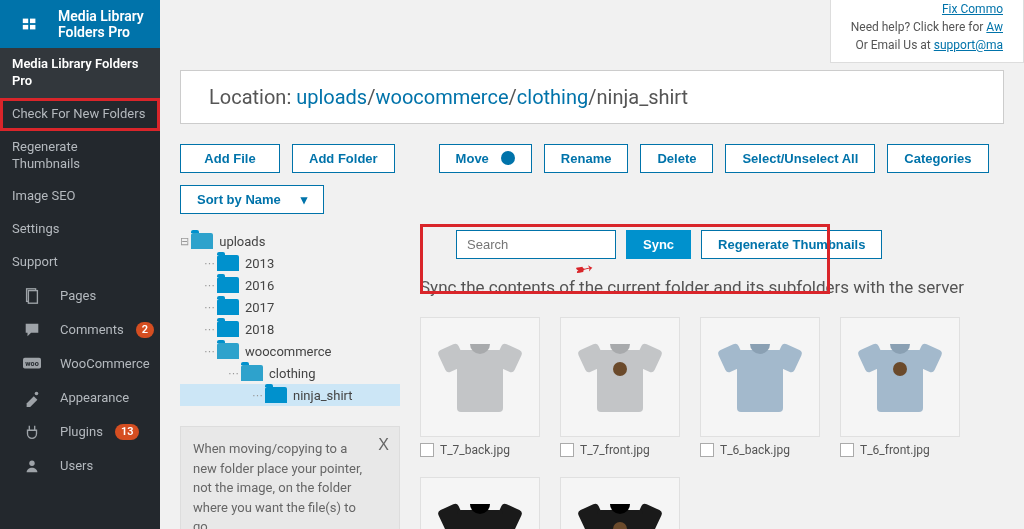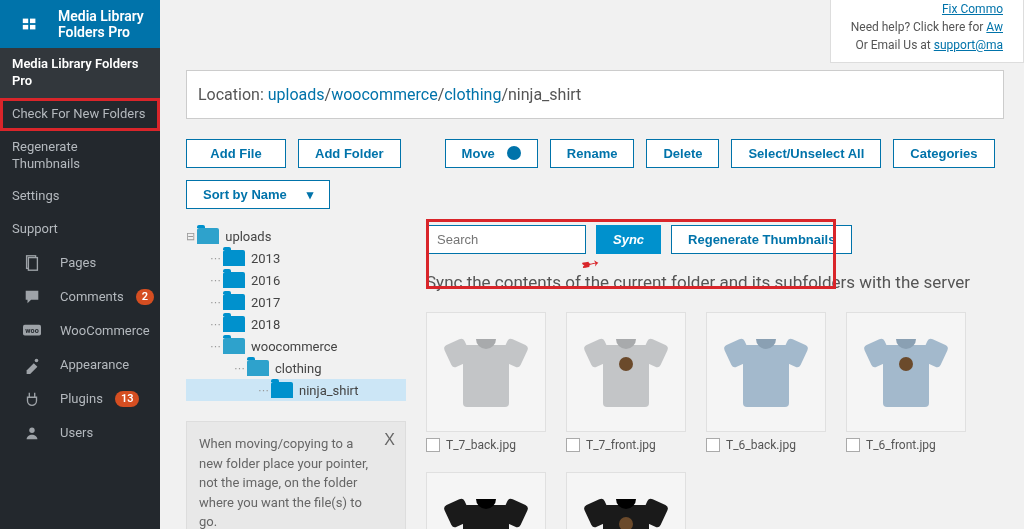--- a/index.html
+++ b/index.html
@@ -1,47 +1,47 @@
 <!DOCTYPE html>
 <html><head>
 <meta charset="utf-8">
 <style>
 * { box-sizing: border-box; margin: 0; padding: 0; }
 body { font-family: -apple-system, BlinkMacSystemFont, "Segoe UI", Roboto, sans-serif; font-size: 13px; color: #444; background: #f1f1f1; width: 1024px; height: 529px; overflow: hidden; }
-.container { display: flex; height: 100%; gap: 6px; }
+.container { display: flex; height: 100%; }
 
 
 .sidebar { width: 160px; background: #23282d; color: #eee; flex-shrink: 0; overflow-y: auto; }
 .side-header { background: #0073aa; color: #fff; padding: 8px 10px; font-weight: 600; font-size: 14px; display: flex; align-items: center; gap: 8px; position: relative; }
 .side-header::after { content: ""; position: absolute; right: -8px; top: 8px; border: 8px solid transparent; border-left-color: #0073aa; }
 .side-item { padding: 8px 12px; color: #b4b9be; cursor: pointer; font-size: 13px; line-height: 1.3; display: flex; align-items: center; gap: 8px; }
 .side-item.sub { padding-left: 12px; }
 .side-item.section-head { color: #fff; font-weight: 600; background: #32373c; }
 .side-item.highlighted { border: 3px solid #d9252a; padding: 5px 9px; }
 .side-icon { width: 40px; height: 18px; display: inline-flex; align-items: center; justify-content: center; flex-shrink: 0; }
 .badge { background: #d54e21; color: #fff; border-radius: 9px; padding: 1px 6px; font-size: 11px; font-weight: 600; margin-left: 4px; }
 
 
 .main { flex: 1; background: #f1f1f1; padding: 0 20px 20px 20px; overflow: hidden; position: relative; }
 .help-block { position: absolute; top: 0; right: 0; text-align: right; font-size: 12px; color: #555; line-height: 1.5; padding: 0 20px 8px 20px; background: #fff; border: 1px solid #ddd; border-top: none; }
 .help-block a { color: #0073aa; text-decoration: underline; }
 
-.location-bar { margin-top: 70px; border: 1px solid #ccc; background: #fff; padding: 14px 11px; font-size: 16px; color: #555; }
+.location-bar { margin-top: 70px; border: 1px solid #ccc; background: #fff; padding: 14px 28px; font-size: 20px; color: #555; }
 .location-bar a { color: #0073aa; text-decoration: none; }
 
 .toolbar { margin-top: 20px; display: flex; gap: 12px; flex-wrap: wrap; align-items: center; }
 .btn { border: 1px solid #0073aa; background: #fff; color: #0073aa; font-weight: 600; font-size: 13px; padding: 6px 16px; cursor: pointer; }
 .btn.wide { min-width: 100px; }
 .btn.move { display: flex; align-items: flex-start; gap: 12px; }
 .move-toggle { width: 14px; height: 14px; border-radius: 50%; background: #0073aa; }
 .btn.sort { display: flex; align-items: flex-start; gap: 20px; }
 .sort-arrow { color: #0073aa; }
-.btn.primary { background: #0091cd; color: #fff; border-color: #0091cd; font-style: italic; }
-
-.second-row { margin-top: 12px; display: flex; align-items: center; gap: 10px; position: relative; }
+.btn.primary { background: #0091cd; color: #fff; border-color: #0091cd; }
+
+.second-row { margin-top: 12px; display: flex; align-items: center; gap: 10px; position: relative; padding-left: 36px; }
 .search-input { border: 1px solid #0073aa; padding: 6px 10px; width: 160px; font-size: 13px; color: #555; }
 .red-callout { position: absolute; left: 0; top: -6px; width: 410px; height: 70px; border: 3px solid #d9252a; pointer-events: none; }
 .red-arrow { position: absolute; left: 155px; top: 26px; color: #d9252a; font-size: 22px; transform: rotate(-10deg); }
 
 .sync-desc { margin-top: 18px; font-size: 17px; color: #555; }
 
 .content-row { display: flex; gap: 20px; margin-top: 0; }
 .tree-col { width: 220px; padding-top: 16px; }
 .tree { font-size: 13px; color: #444; }
 .tree-node { display: flex; align-items: center; padding: 3px 0; cursor: pointer; white-space: nowrap; }
@@ -97,20 +97,21 @@
             <rect x="2" y="11" width="6" height="5" fill="#fff"></rect>
             <rect x="10" y="11" width="6" height="5" fill="#fff"></rect>
           </svg>
       </span>
       <span>Media Library Folders Pro</span>
     </div>
     <div class="side-item section-head">Media Library Folders Pro</div>
     <div id="plugin-subitems">
         <div class="side-item sub highlighted">Check For New Folders</div>
         <div class="side-item sub">Regenerate Thumbnails</div>
+        <div class="side-item sub">Image SEO</div>
         <div class="side-item sub">Settings</div>
         <div class="side-item sub">Support</div>
       </div>
     <div id="wp-items">
         <div class="side-item">
           <span class="side-icon">
             <svg width="18" height="18" viewBox="0 0 20 20">
               <rect x="4" y="2" width="10" height="14" fill="none" stroke="#9ea3a8" stroke-width="1.5"></rect>
               <rect x="6" y="4" width="10" height="14" fill="#23282d" stroke="#9ea3a8" stroke-width="1.5"></rect>
             </svg>

